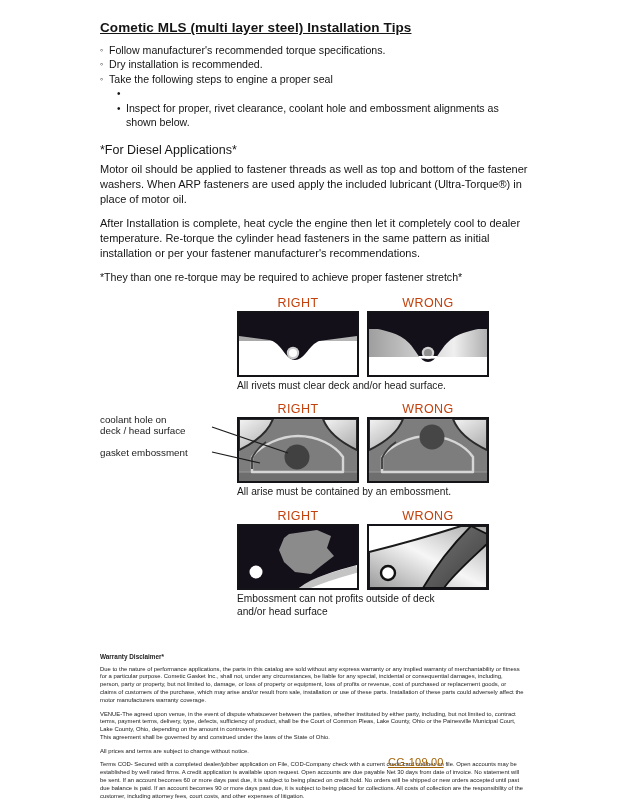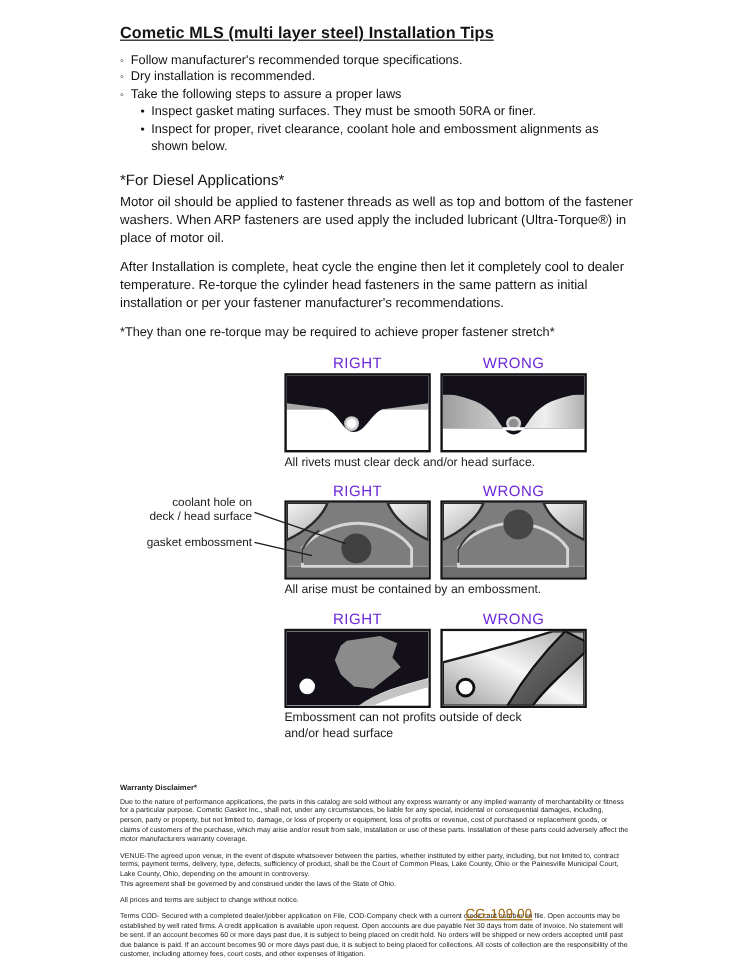--- a/index.html
+++ b/index.html
@@ -18,30 +18,30 @@
   .sub{margin-left:17px;}
   .sub .bullet-glyph{width:9px;flex:0 0 9px;font-size:10px;}
 
   .diesel-heading{font-size:12.5px;font-weight:normal;margin:13px 0 5px 0;}
   .para{font-size:11px;line-height:1.36;margin:0 0 10px 0;width:428px;}
   .note{font-size:10.6px;margin:2px 0 13px 0;}
 
   .dia-row{position:relative;width:428px;margin-bottom:9px;}
   .dia-inner{margin-left:137px;width:254px;}
   .dia-labels{display:flex;width:252px;}
-  .dia-label{width:122px;text-align:center;font-size:12.5px;color:#6d28d9;letter-spacing:.4px;}
+  .dia-label{width:122px;text-align:center;font-size:12.5px;color:#c2410c;letter-spacing:.4px;}
   .dia-label.wrong{margin-left:8px;}
   .dia-panels{display:flex;margin-top:1px;}
   .panel{width:122px;height:66px;border:2px solid #131318;box-sizing:border-box;background:#fff;}
   .panel.gap{margin-left:8px;}
   .panel svg{display:block;width:100%;height:100%;}
   .dia-caption{font-size:10.2px;line-height:1.25;margin-top:3px;color:#1a1a1a;}
   .preline{white-space:pre-line;}
 
-  .row2-label{position:absolute;text-align:right;font-size:9.8px;line-height:1.15;color:#1a1a1a;}
+  .row2-label{position:absolute;text-align:left;font-size:9.8px;line-height:1.15;color:#1a1a1a;}
   .row2-label.coolant{left:0;top:12px;width:110px;}
   .row2-label.emboss{left:0;top:45px;width:110px;}
   .overlay{position:absolute;left:0;top:0;pointer-events:none;}
 
   .legal{margin-top:34px;width:424px;color:#222;}
   .legal-heading{font-size:6.4px;font-weight:bold;margin:0 0 6px 0;}
   .legal-para{font-size:5.9px;line-height:1.32;margin:0 0 6px 0;}
 
   .footer-code{position:absolute;left:388px;top:756px;font-size:11px;color:#a16207;letter-spacing:.2px;text-decoration:underline;}
 </style>
@@ -57,25 +57,24 @@
       <div class="bullet-row">
         <span class="bullet-glyph">◦</span>
         <span>Follow manufacturer's recommended torque specifications.</span>
       </div>
       <div class="bullet-row">
         <span class="bullet-glyph">◦</span>
         <span>Dry installation is recommended.</span>
       </div>
       <div class="bullet-row">
         <span class="bullet-glyph">◦</span>
-        <span>Take the following steps to assure a proper laws</span>
+        <span>Take the following steps to engine a proper seal</span>
       </div>
       <div class="bullet-row sub">
         <span class="bullet-glyph">•</span>
-        <span>Inspect gasket mating surfaces.  They must be smooth 50RA or finer.</span>
       </div>
       <div class="bullet-row sub">
         <span class="bullet-glyph">•</span>
         <span>Inspect for proper, rivet clearance, coolant hole and embossment alignments as shown below.</span>
       </div>
     </div>
 
     <h2 class="diesel-heading">*For Diesel Applications*</h2>
     <p class="para">Motor oil should be applied to fastener threads as well as top and bottom of the fastener washers. When ARP fasteners are used apply the included lubricant (Ultra-Torque®) in place of motor oil.</p>
     <p class="para">After Installation is complete, heat cycle the engine then let it completely cool to dealer temperature. Re-torque the cylinder head fasteners in the same pattern as initial installation or per your fastener manufacturer's recommendations.</p>

